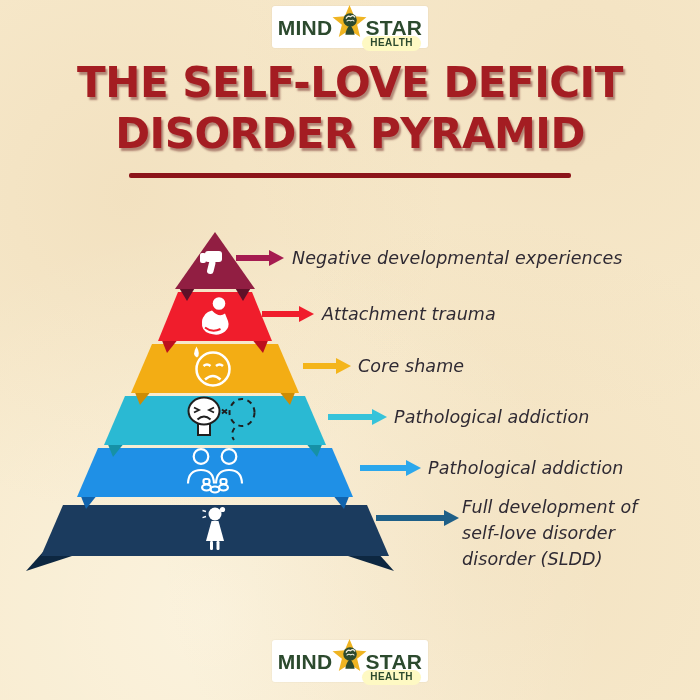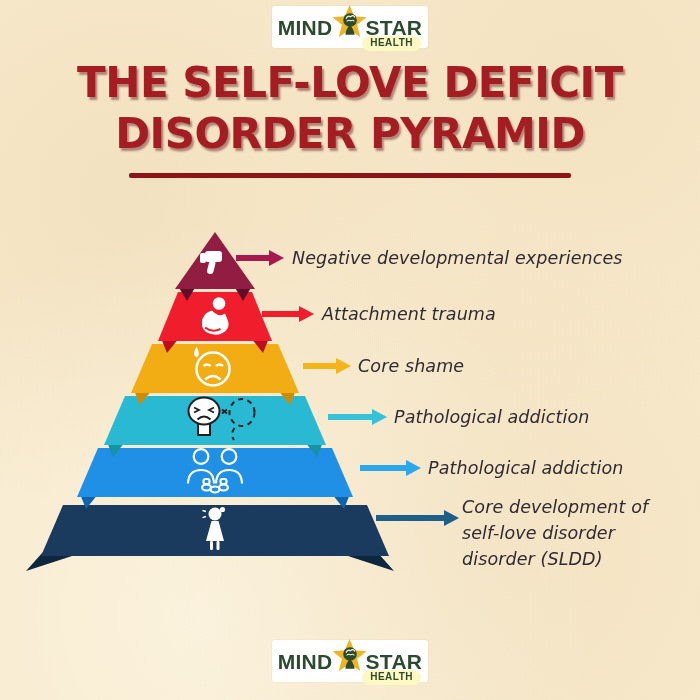--- a/index.html
+++ b/index.html
@@ -156,21 +156,21 @@
     <polygon points="360,465 406,465 406,460 421,468 406,476 406,471 360,471" fill="#2ba7ec"></polygon>
     <polygon points="376,515 444,515 444,510 459,518 444,526 444,521 376,521" fill="#1e5f87"></polygon>
   </svg>
 
   <div class="lvl-label" style="left:292px;top:248px;">Negative developmental experiences</div>
   <div class="lvl-label" style="left:322px;top:304px;">Attachment trauma</div>
   <div class="lvl-label" style="left:358px;top:356px;">Core shame</div>
   <div class="lvl-label" style="left:394px;top:407px;">Pathological addiction</div>
   <div class="lvl-label" style="left:428px;top:458px;">Pathological addiction</div>
   <div class="lvl-label lvl-label-multiline" style="left:462px;top:494px;">
-    <div>Core development of</div>
+    <div>Full development of</div>
     <div>self-love disorder</div>
     <div>disorder (SLDD)</div>
   </div>
 
   <div class="logo logo-bottom">
     <div class="logo-row">
       <span class="logo-word">MIND</span>
       <svg class="logo-star" width="37" height="37" viewBox="0 0 36 36">
         <polygon points="18,1 22.6,12 34.5,12.8 25.4,20.3 28.4,32 18,25.4 7.6,32 10.6,20.3 1.5,12.8 13.4,12" fill="#efb422"></polygon>
         <circle cx="18.5" cy="15.5" r="6.6" fill="#2c4a2e"></circle>

